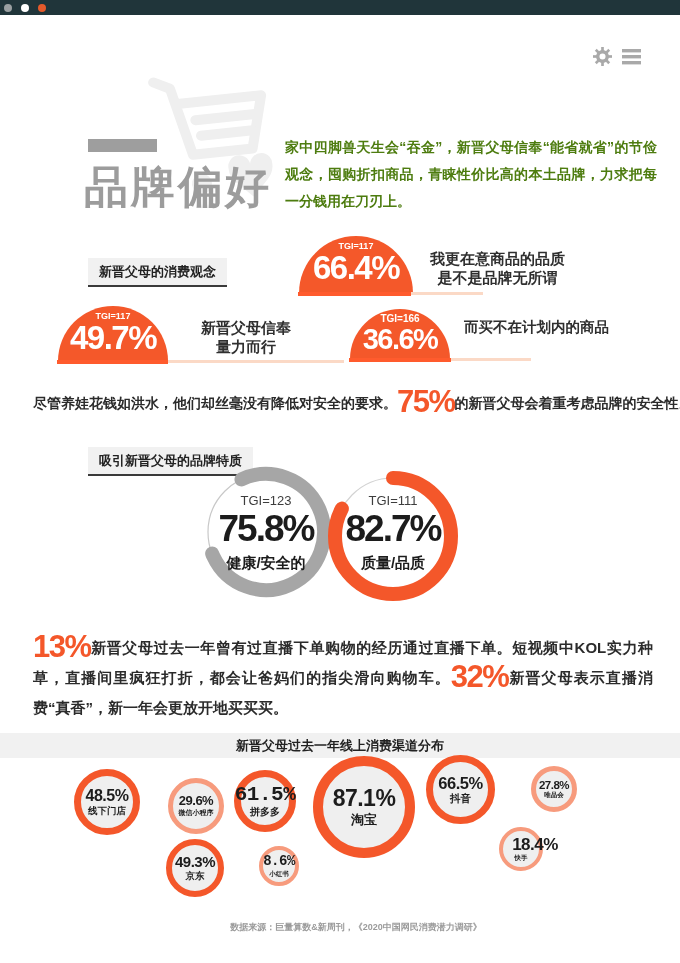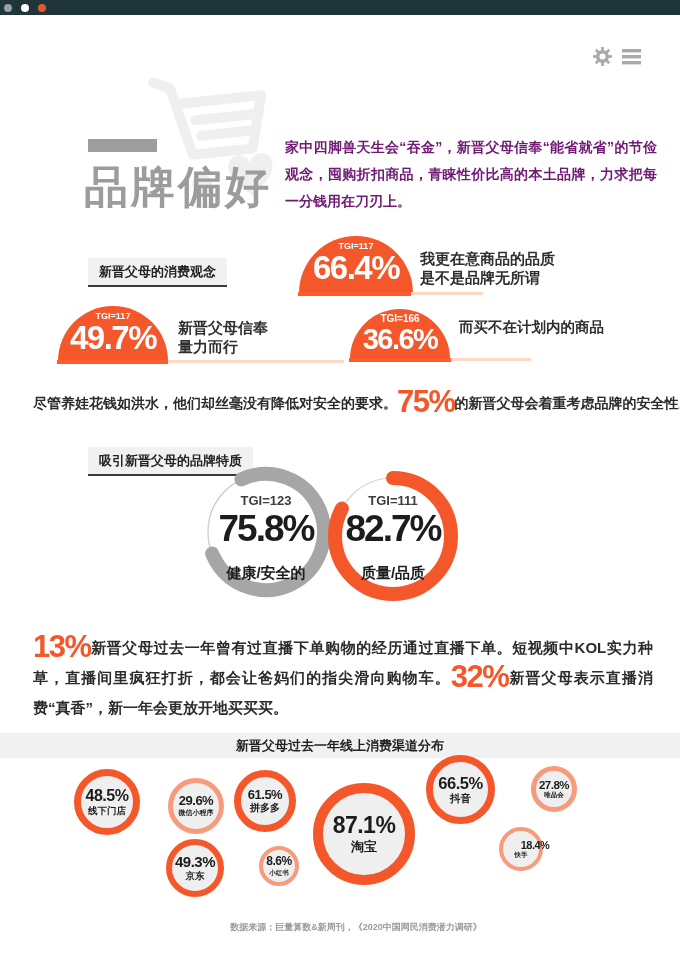--- a/index.html
+++ b/index.html
@@ -12,45 +12,45 @@
 
   
   .icon-btn{position:absolute;cursor:pointer;}
 
   
   .watermark{position:absolute;left:148px;top:60px;transform:rotate(-6deg);}
 
   
   .title-dash{position:absolute;left:88px;top:139px;width:69px;height:13px;background:#9e9e9e;}
   .page-title{position:absolute;left:84px;top:158px;font-size:44px;font-weight:900;color:#9c9c9c;letter-spacing:3px;}
-  .intro{position:absolute;left:285px;top:134px;width:372px;font-size:14px;font-weight:700;color:#701a75;line-height:27px;text-align:justify;}
+  .intro{position:absolute;left:285px;top:134px;width:372px;font-size:14px;font-weight:700;color:#4d7c0f;line-height:27px;text-align:justify;}
 
   
   .sec-label{position:absolute;background:#f1f1f1;border-bottom:2px solid #3a3a3a;font-size:13px;font-weight:800;color:#222;padding:5px 11px 4px;white-space:nowrap;}
 
   
   .semi{position:absolute;background:#f4582a;border-radius:999px 999px 0 0;text-align:center;color:#fff;overflow:hidden;}
   .semi-tgi{font-size:9px;font-weight:700;padding-top:6px;line-height:1;}
   .semi-val{font-size:33px;font-weight:800;line-height:1.05;letter-spacing:-1.5px;}
   .semi.small .semi-tgi{font-size:10px;padding-top:5px;}
   .semi.small .semi-val{font-size:29px;}
   .uline{position:absolute;height:4px;background:#ff5b2d;}
   .uline.light{height:3px;background:#fbd9c6;}
-  .stat-desc{position:absolute;text-align:left;font-size:15px;font-weight:700;color:#2f2f2f;line-height:19px;}
+  .stat-desc{position:absolute;text-align:center;font-size:15px;font-weight:700;color:#2f2f2f;line-height:19px;}
 
   
   .bignum{font-size:31px;font-weight:800;color:#f4572a;letter-spacing:-1.5px;line-height:0;vertical-align:-4px;}
   .safety{position:absolute;left:33px;top:395px;width:624px;font-size:14px;font-weight:700;color:#2b2b2b;white-space:nowrap;}
 
   
   .rings{position:absolute;left:190px;top:458px;}
   .ring-text{position:absolute;width:140px;text-align:center;}
-  .ring-tgi{font-size:13px;font-weight:700;color:#3d3d3d;line-height:1;}
+  .ring-tgi{font-size:13px;font-weight:400;color:#3d3d3d;line-height:1;}
   .ring-val{font-size:37px;font-weight:800;color:#1c1c1c;letter-spacing:-2px;line-height:1.0;margin-top:3px;}
-  .ring-name{font-size:15px;font-weight:700;color:#1c1c1c;margin-top:17px;}
+  .ring-name{font-size:15px;font-weight:700;color:#1c1c1c;margin-top:7px;}
 
   .live-par{position:absolute;left:33px;top:633px;width:620px;font-size:15px;font-weight:700;color:#2b2b2b;line-height:30px;text-align:justify;}
 
   
   .band{position:absolute;left:0;top:733px;width:680px;height:25px;background:#f1f1f1;text-align:center;font-size:13px;font-weight:800;line-height:26px;color:#222;}
   .bubble{position:absolute;border-radius:50%;border-style:solid;border-color:#f4572a;background:#efefef;display:flex;flex-direction:column;align-items:center;justify-content:center;box-sizing:border-box;}
   .bubble.light{border-color:#f79b7d;}
   .b-val{font-weight:800;color:#1c1c1c;letter-spacing:-0.5px;line-height:1.1;}
   .b-name{font-weight:700;color:#1c1c1c;line-height:1.25;}
 
@@ -169,43 +169,43 @@
 
   <div class="bubble" style="left:74px;top:769px;width:66px;height:66px;border-width:7px;">
     <span class="b-val" style="font-size:16px;">48.5%</span>
     <span class="b-name" style="font-size:9.5px;">线下门店</span>
   </div>
   <div class="bubble light" style="left:168px;top:778px;width:56px;height:56px;border-width:5px;">
     <span class="b-val" style="font-size:13px;">29.6%</span>
     <span class="b-name" style="font-size:7px;">微信小程序</span>
   </div>
   <div class="bubble" style="left:234px;top:770px;width:62px;height:62px;border-width:7px;">
-    <span class="b-val" style="font-size:13px;">61.5%</span>
+    <span class="b-val" style="font-size:21px;font-family:Liberation Mono, monospace;">61.5%</span>
     <span class="b-name" style="font-size:10px;">拼多多</span>
   </div>
-  <div class="bubble" style="left:313px;top:783px;width:102px;height:102px;border-width:10px;">
+  <div class="bubble" style="left:313px;top:756px;width:102px;height:102px;border-width:10px;">
     <span class="b-val" style="font-size:23px;">87.1%</span>
     <span class="b-name" style="font-size:13px;">淘宝</span>
   </div>
   <div class="bubble" style="left:166px;top:839px;width:58px;height:58px;border-width:6px;">
     <span class="b-val" style="font-size:15px;">49.3%</span>
     <span class="b-name" style="font-size:9.5px;">京东</span>
   </div>
   <div class="bubble light" style="left:259px;top:846px;width:40px;height:40px;border-width:4px;">
-    <span class="b-val" style="font-size:12px;">8.6%</span>
+    <span class="b-val" style="font-size:14px;font-family:Liberation Mono, monospace;">8.6%</span>
     <span class="b-name" style="font-size:6.5px;">小红书</span>
   </div>
   <div class="bubble" style="left:426px;top:755px;width:69px;height:69px;border-width:7px;">
     <span class="b-val" style="font-size:16.5px;">66.5%</span>
     <span class="b-name" style="font-size:10.5px;">抖音</span>
   </div>
   <div class="bubble light" style="left:531px;top:766px;width:46px;height:46px;border-width:5px;">
     <span class="b-val" style="font-size:11.5px;">27.8%</span>
     <span class="b-name" style="font-size:6.5px;">唯品会</span>
   </div>
   <div class="bubble light" style="left:499px;top:827px;width:44px;height:44px;border-width:4.5px;">
-    <span class="b-val" style="font-size:11px;margin-left:28px;">18.4%</span>
+    <span class="b-val" style="font-size:17px;margin-left:28px;">18.4%</span>
     <span class="b-name" style="font-size:6.5px;">快手</span>
   </div>
 
   <div class="source">数据来源：巨量算数&amp;新周刊，《2020中国网民消费潜力调研》</div>
 
 </div>
 
 </body></html>

